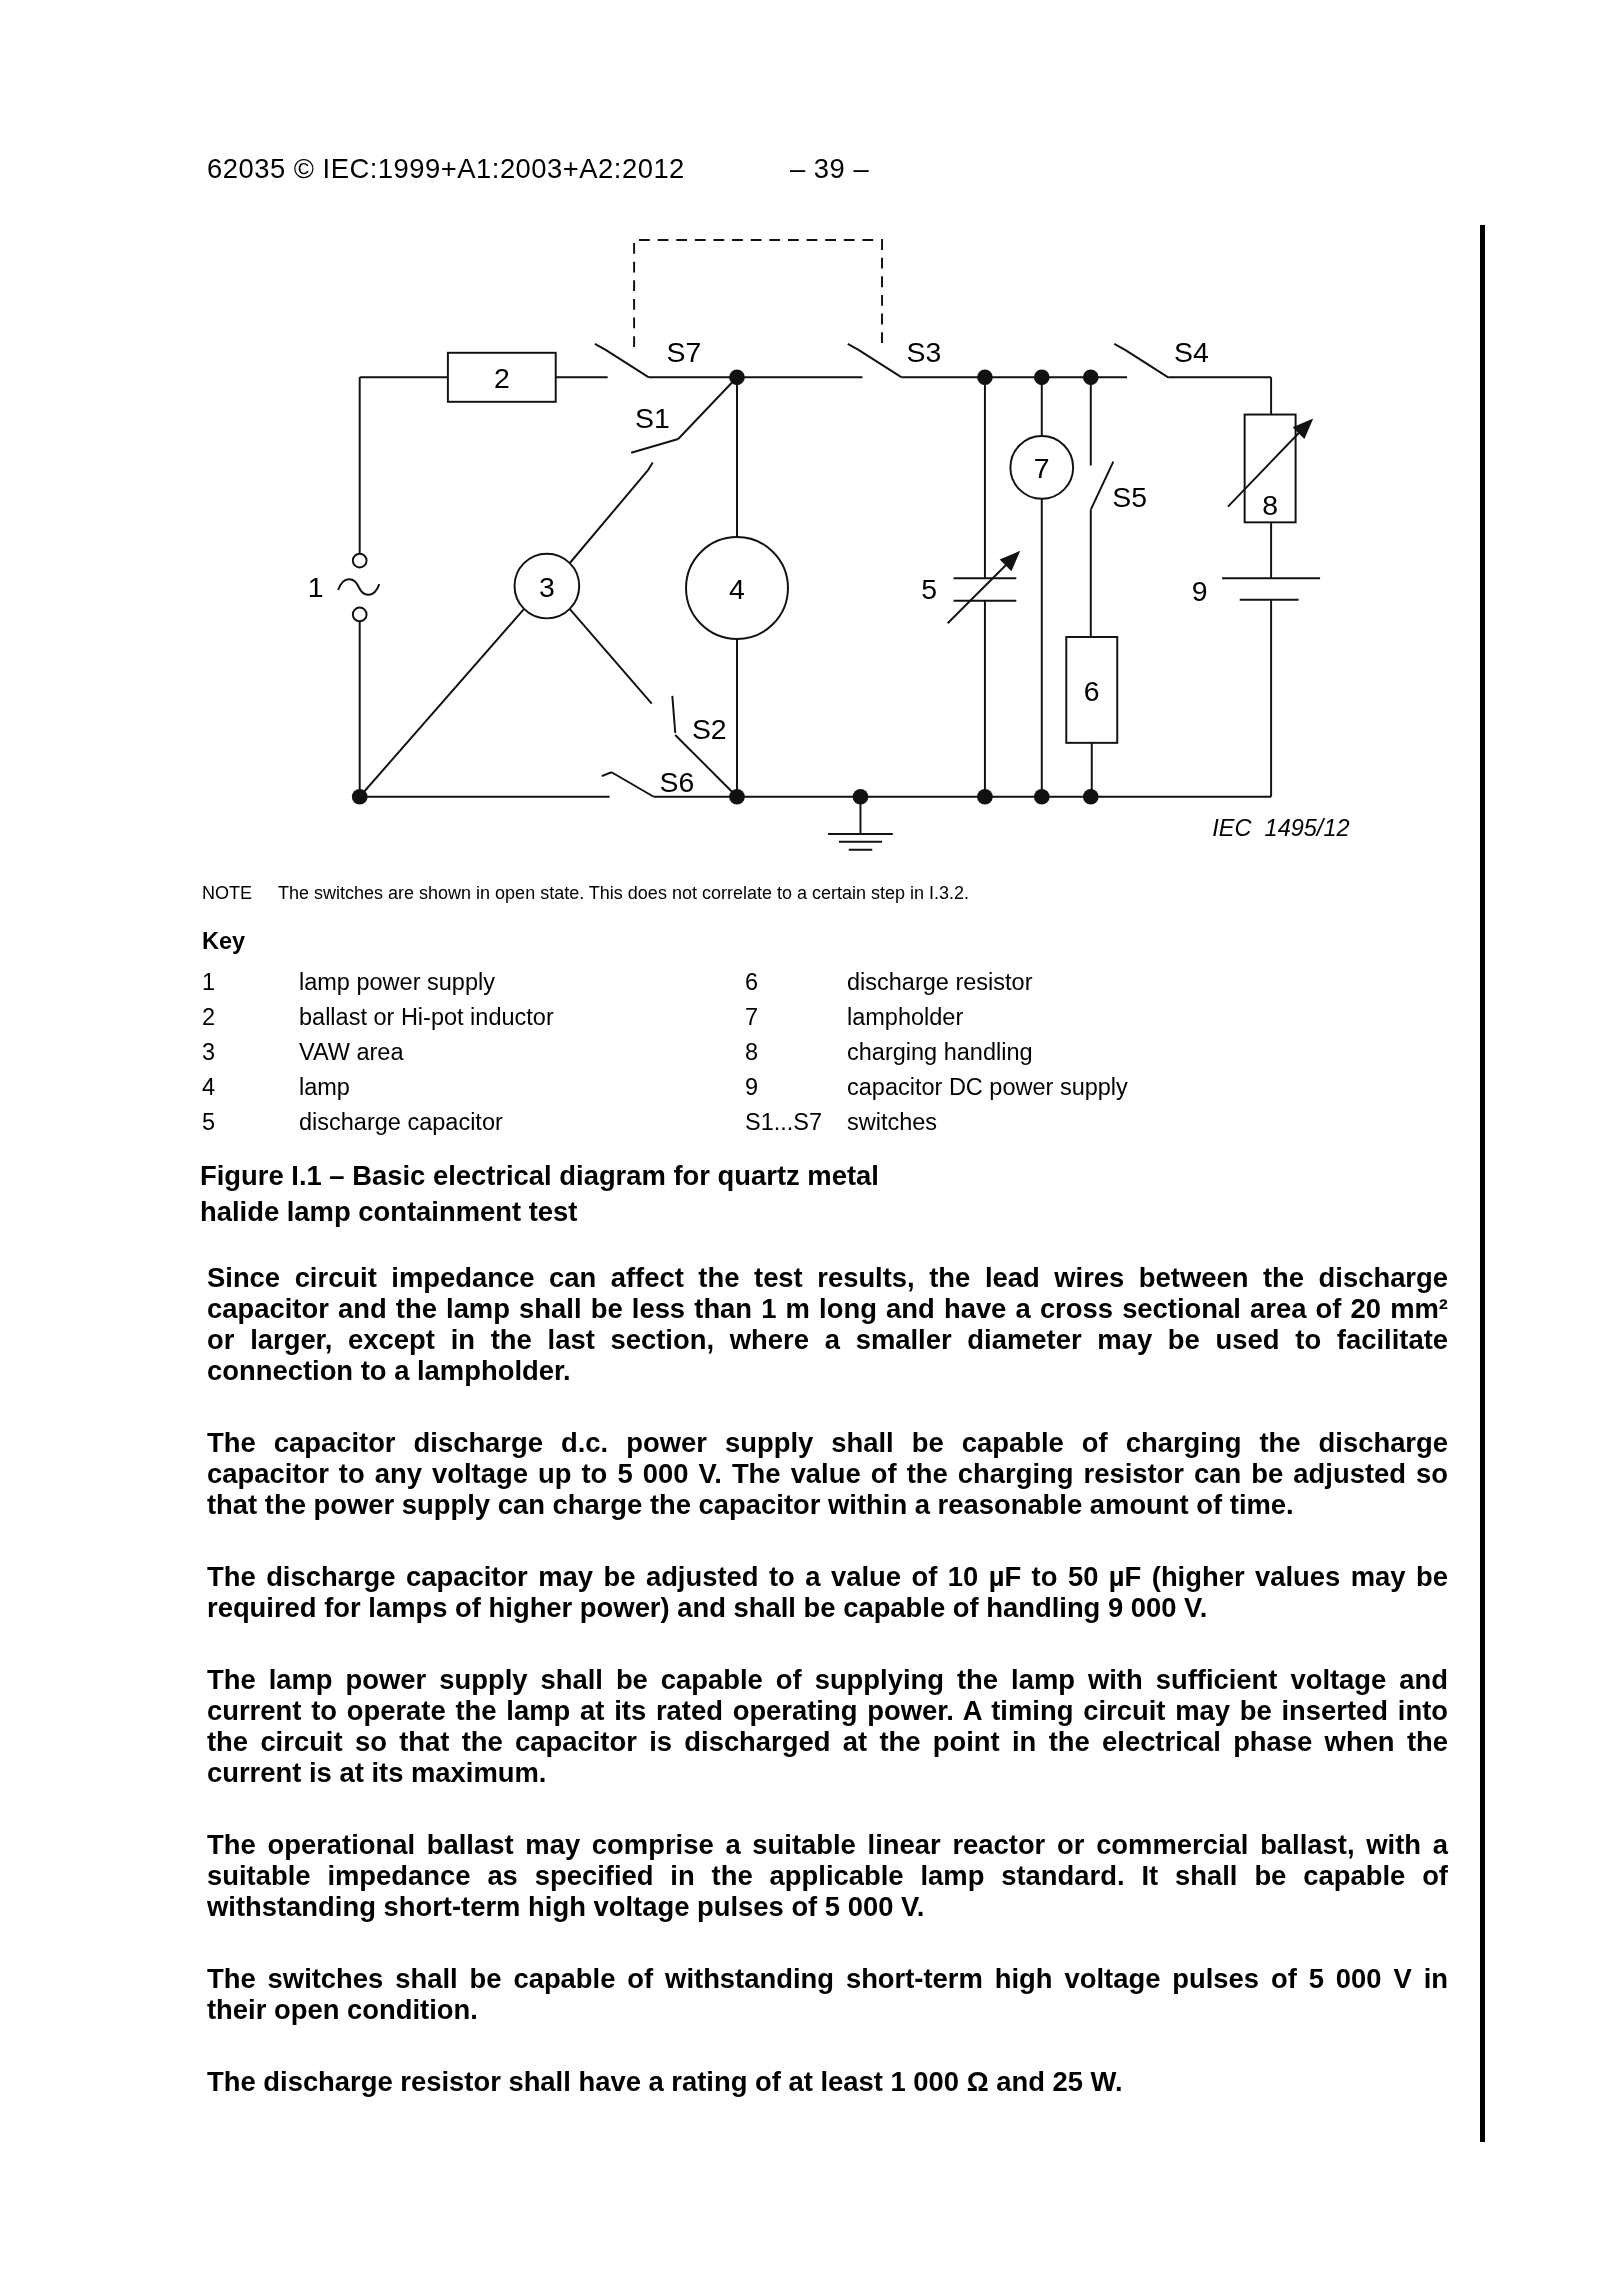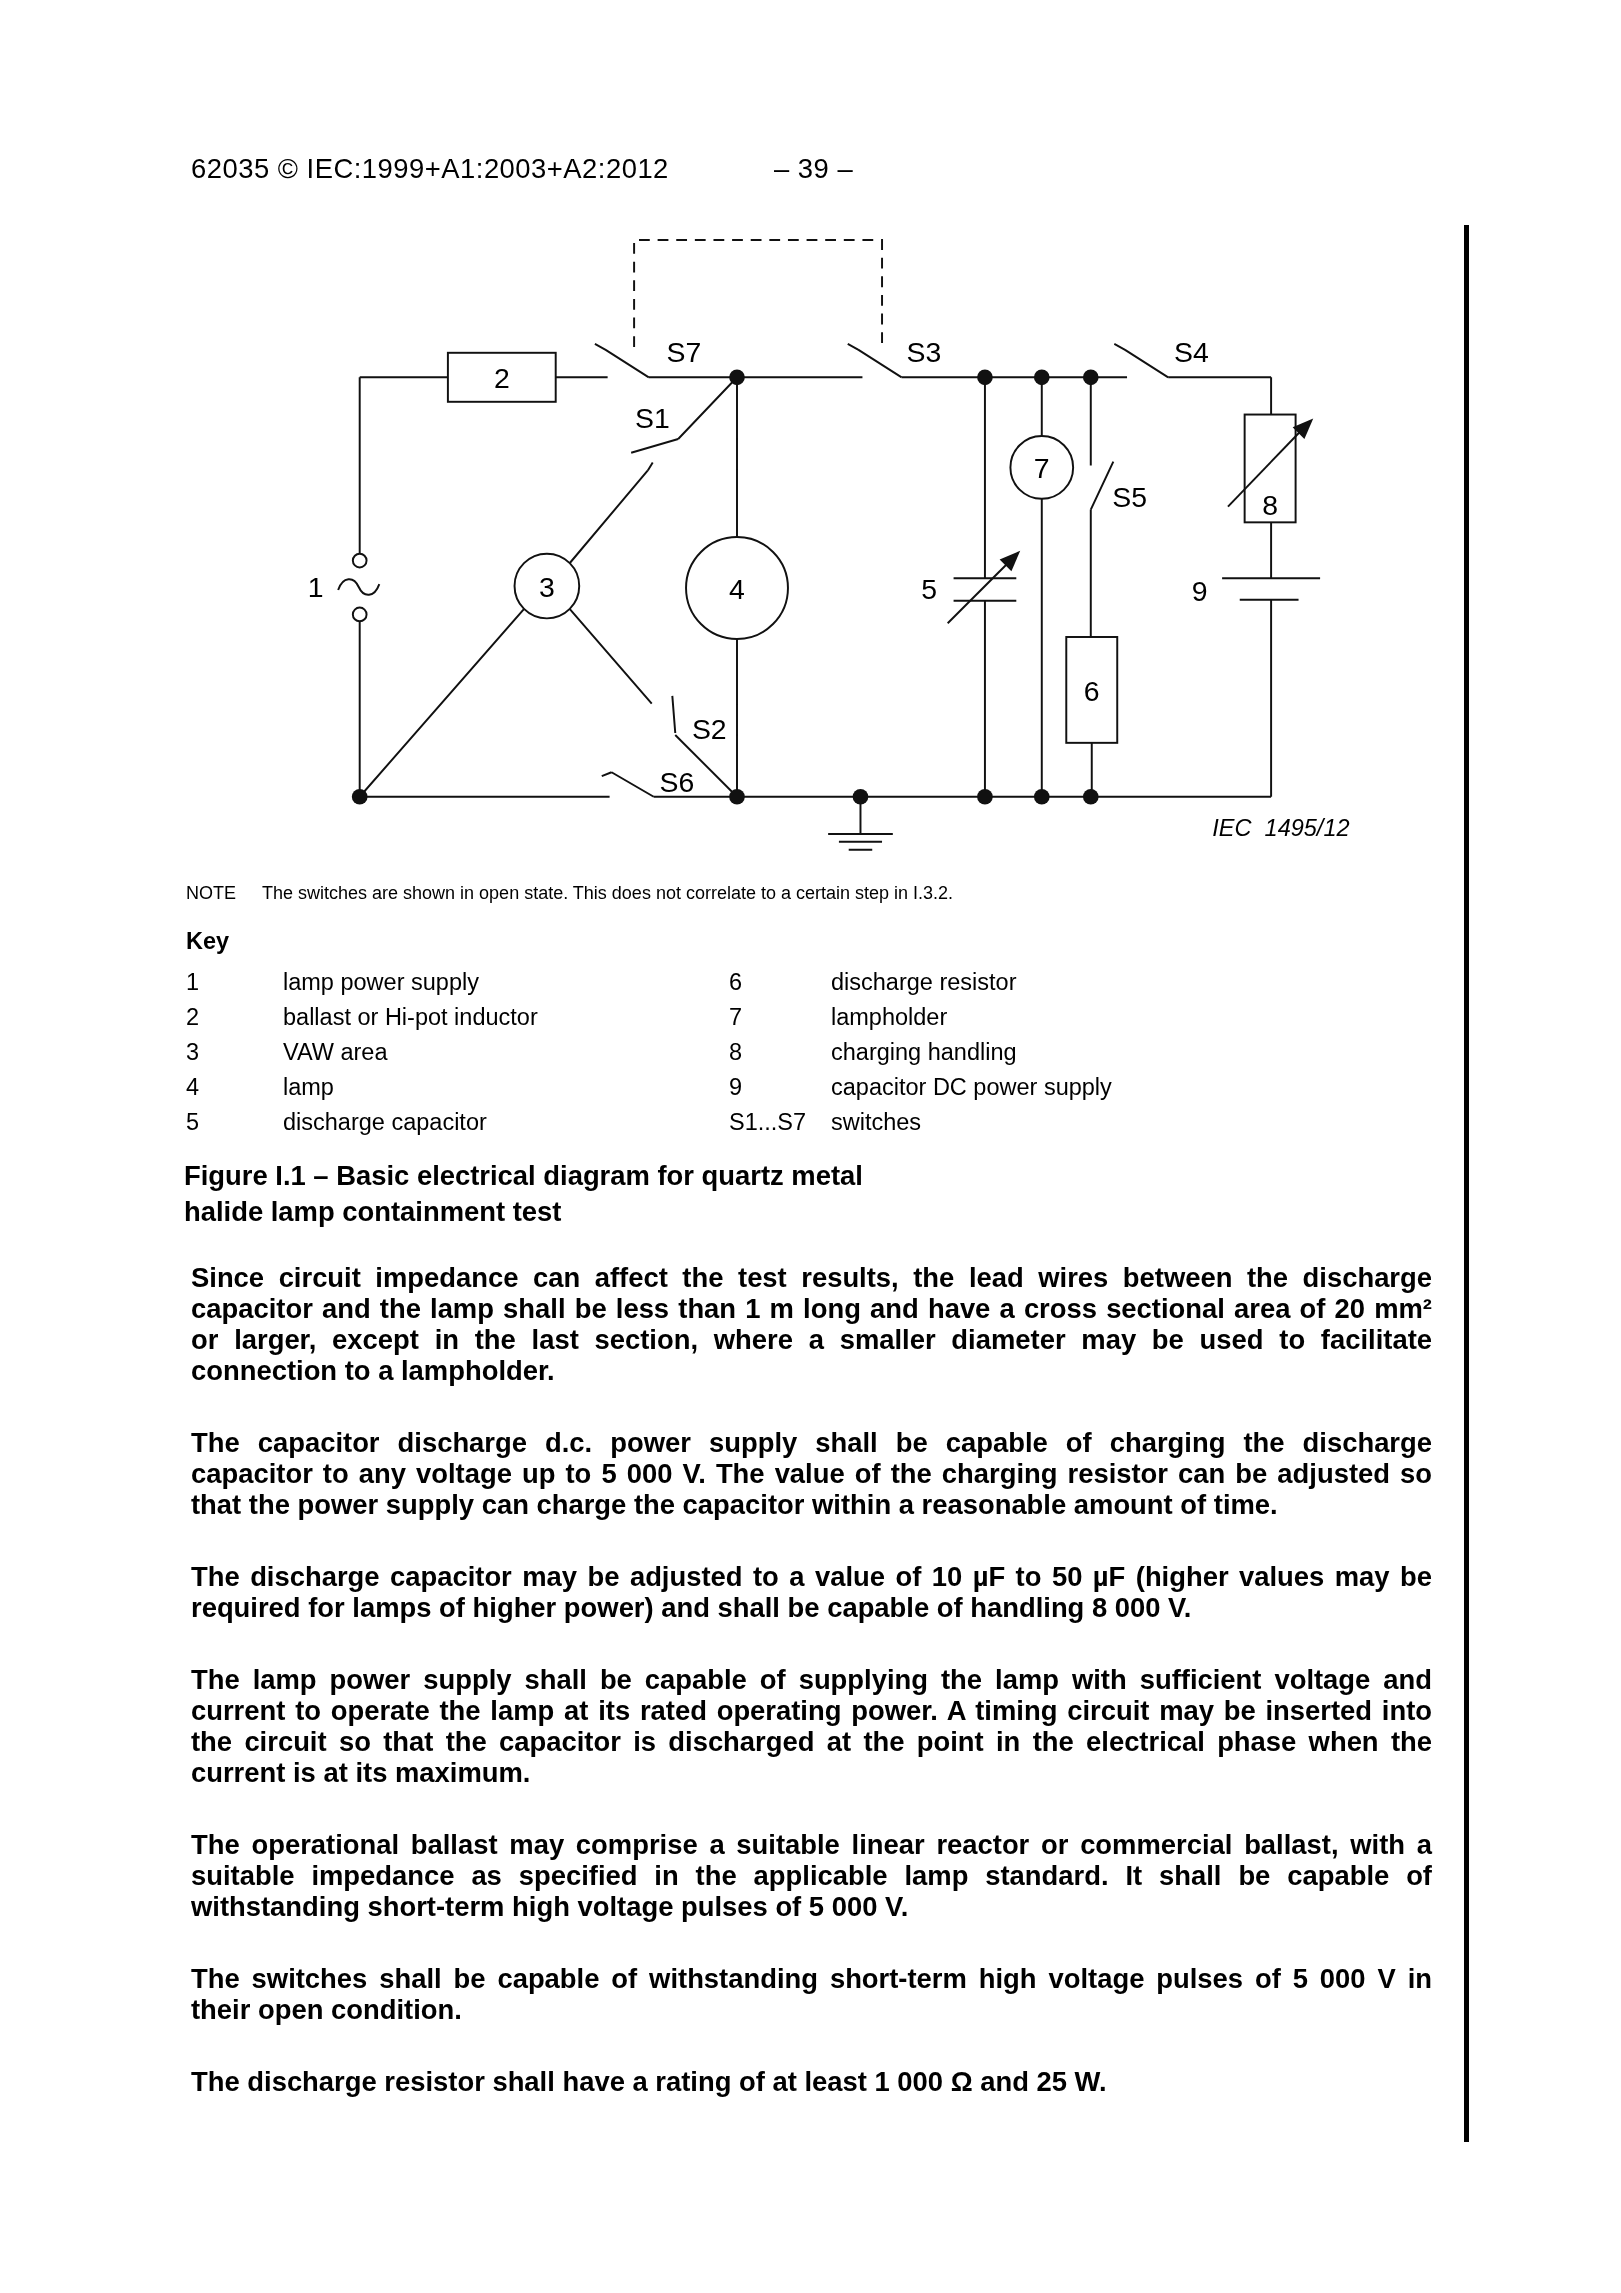--- a/index.html
+++ b/index.html
@@ -4,21 +4,21 @@
 <style>
   html,body{margin:0;padding:0;background:#e8e8e8;}
   .page{
     position:relative;
     width:1621px;height:2294px;
     background:#ffffff;
     font-family:"Liberation Sans", sans-serif;
     color:#000;
     overflow:hidden;
   }
-  .abs{position:absolute;}
+  .abs{position:absolute;margin-left:16px;}
   .hdr{font-size:27.4px;letter-spacing:0.5px;}
   .hdr-left{left:191px;top:153px;}
   .hdr-page{left:774px;top:153px;}
   svg.diagram{position:absolute;left:0;top:0;}
   .note{left:186px;top:883px;font-size:18px;}
   .note-label{display:inline-block;width:76px;}
   .key-heading{left:186px;top:928px;font-size:23.5px;font-weight:bold;text-align:center;}
   .key-table{left:186px;top:965px;width:1245px;font-size:23.5px;}
   .key-row{position:relative;height:35px;}
   .key-row span{position:absolute;top:0;line-height:35px;white-space:nowrap;}
@@ -172,21 +172,21 @@
   </div>
 
   <div class="abs caption">
     <div>Figure I.1 – Basic electrical diagram for quartz metal</div>
     <div>halide lamp containment test</div>
   </div>
 
   <div class="abs bodytext">
     <p>Since circuit impedance can affect the test results, the lead wires between the discharge capacitor and the lamp shall be less than 1 m long and have a cross sectional area of 20 mm² or larger, except in the last section, where a smaller diameter may be used to facilitate connection to a lampholder.</p>
     <p>The capacitor discharge d.c. power supply shall be capable of charging the discharge capacitor to any voltage up to 5 000 V. The value of the charging resistor can be adjusted so that the power supply can charge the capacitor within a reasonable amount of time.</p>
-    <p>The discharge capacitor may be adjusted to a value of 10 µF to 50 µF (higher values may be required for lamps of higher power) and shall be capable of handling 8 000 V.</p>
+    <p>The discharge capacitor may be adjusted to a value of 10 µF to 50 µF (higher values may be required for lamps of higher power) and shall be capable of handling 9 000 V.</p>
     <p>The lamp power supply shall be capable of supplying the lamp with sufficient voltage and current to operate the lamp at its rated operating power. A timing circuit may be inserted into the circuit so that the capacitor is discharged at the point in the electrical phase when the current is at its maximum.</p>
     <p>The operational ballast may comprise a suitable linear reactor or commercial ballast, with a suitable impedance as specified in the applicable lamp standard. It shall be capable of withstanding short-term high voltage pulses of 5 000 V.</p>
     <p>The switches shall be capable of withstanding short-term high voltage pulses of 5 000 V in their open condition.</p>
     <p>The discharge resistor shall have a rating of at least 1 000 Ω and 25 W.</p>
   </div>
 
   <div class="abs change-bar"></div>
 
 </div>
 

